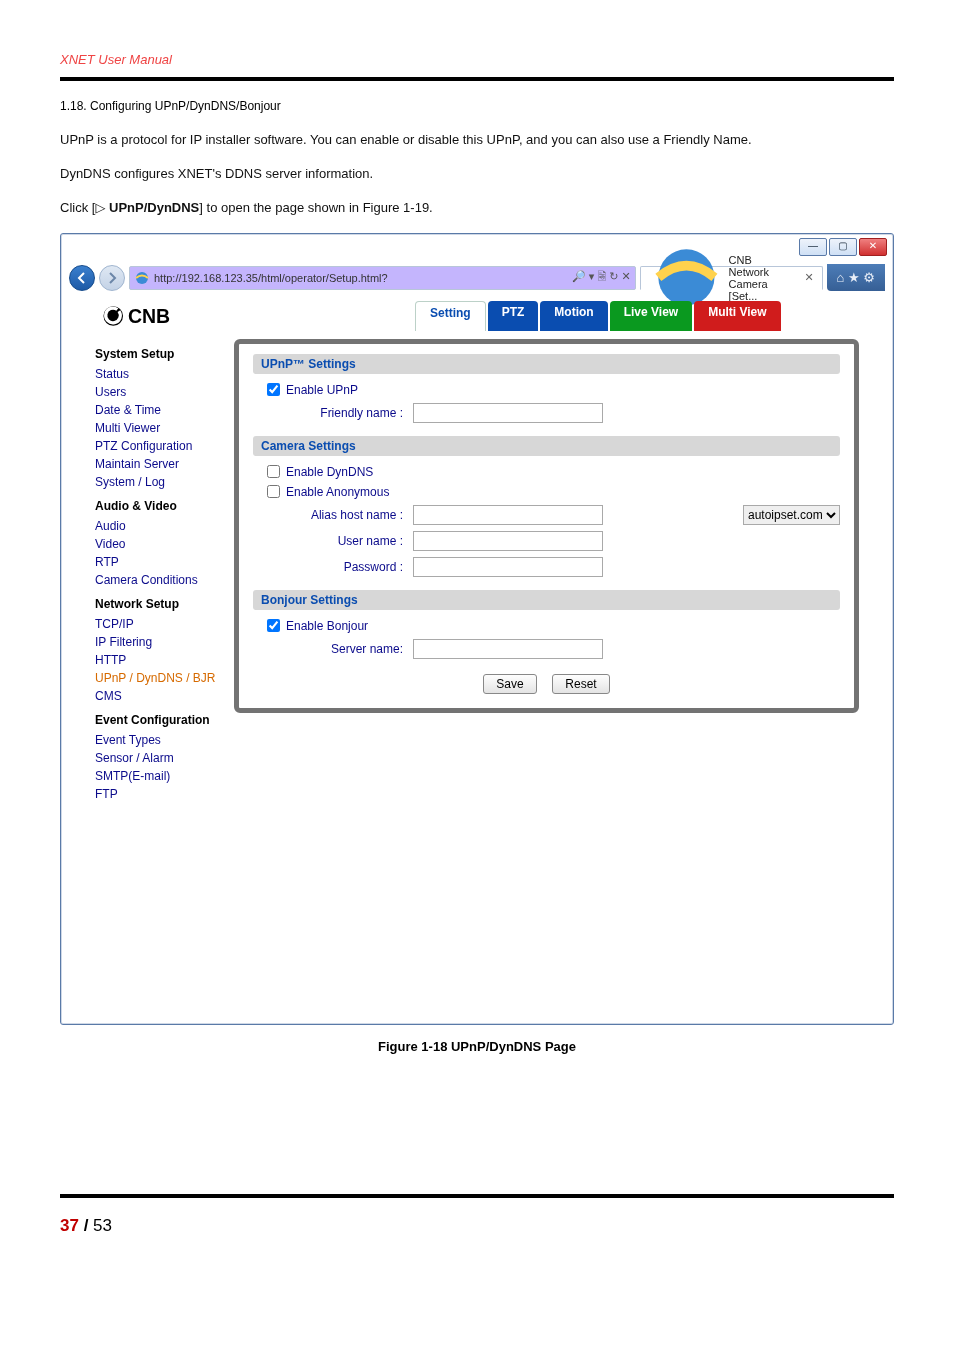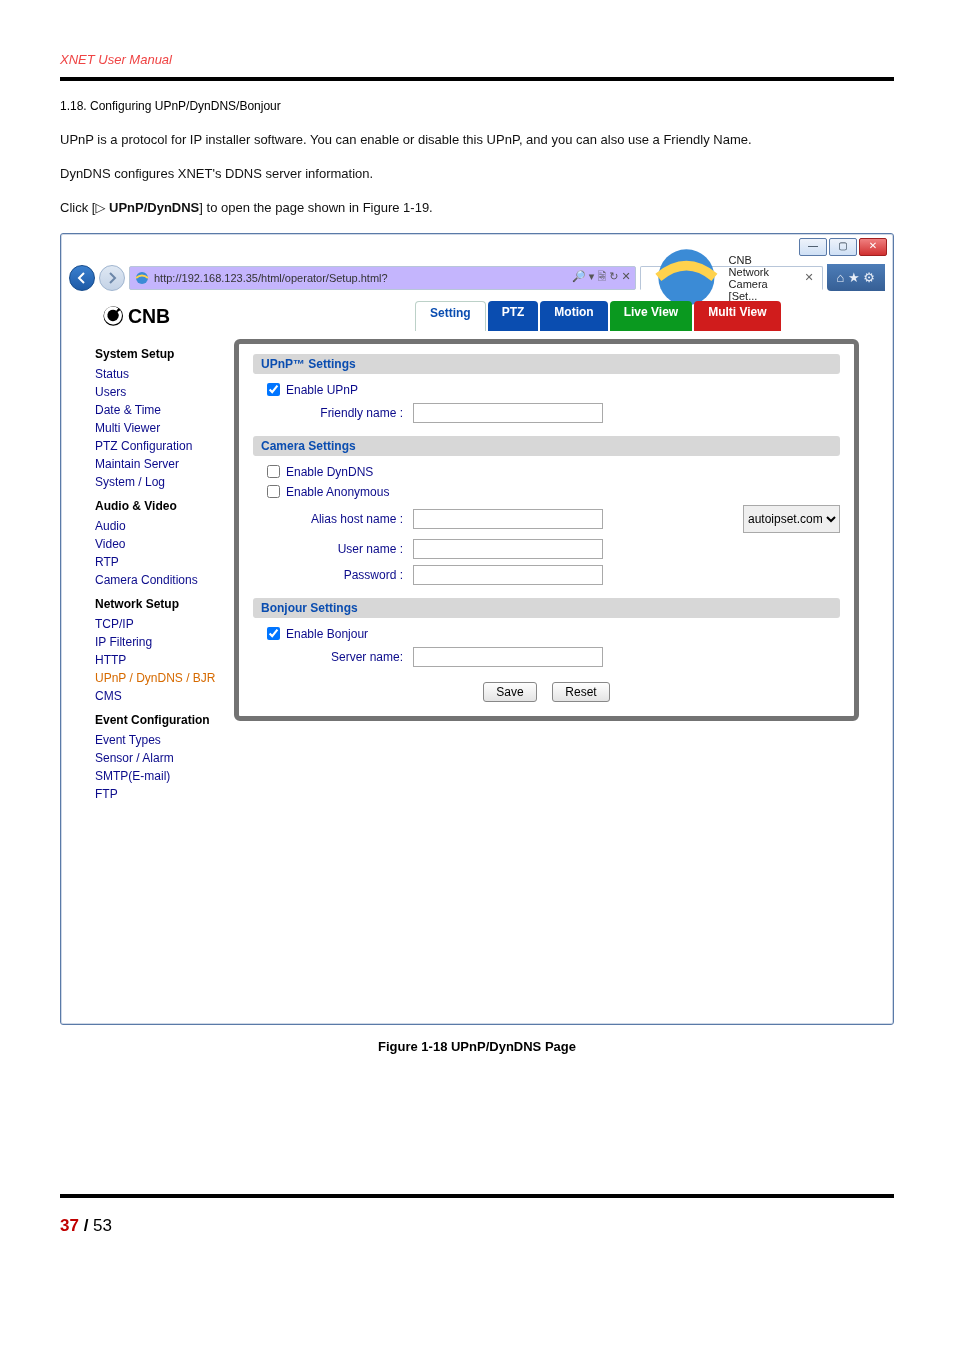--- a/index.html
+++ b/index.html
@@ -67,21 +67,21 @@
   .side .link { color:#0b0b8b; padding:2px 0; cursor:pointer; }
   .side .link.active { color:#d66a00; }
 
   .panel { flex:1; position:relative; }
   .fieldset { border:5px solid #737373; border-radius:6px; padding:10px 14px 14px 14px; background:#fff; }
   .fs-title { background:#d7d7d7; color:#0a4db0; font-weight:bold; font-size:12px; padding:3px 8px; border-radius:3px; margin:10px 0 6px 0; }
   .row { display:flex; align-items:center; font-size:12px; color:#0b0b8b; padding:3px 0; }
   .row .lbl { width:150px; text-align:right; padding-right:10px; }
   .row input[type=text], .row input[type=password] { border:1px solid #a9a9a9; height:18px; width:180px; padding:0 4px; font-size:12px; }
   .suffix { margin-left:140px; }
-  .suffix select { border:1px solid #a9a9a9; height:28px; font-size:12px; }
+  .suffix select { border:1px solid #a9a9a9; height:20px; font-size:12px; }
   .btn-row { text-align:center; margin-top:12px; }
   .btn-row button { font-size:12px; padding:2px 12px; margin:0 6px; border:1px solid #888; background:linear-gradient(#fefefe,#e4e4e4); border-radius:3px; }
   .chk-row { display:flex; align-items:flex-start; font-size:12px; color:#0b0b8b; padding:3px 0; }
   .chk-row input { margin:0 6px 0 14px; }
 </style>
 </head>
 <body>
 
 <div class="page">
   <div class="header-italic">XNET User Manual</div>

